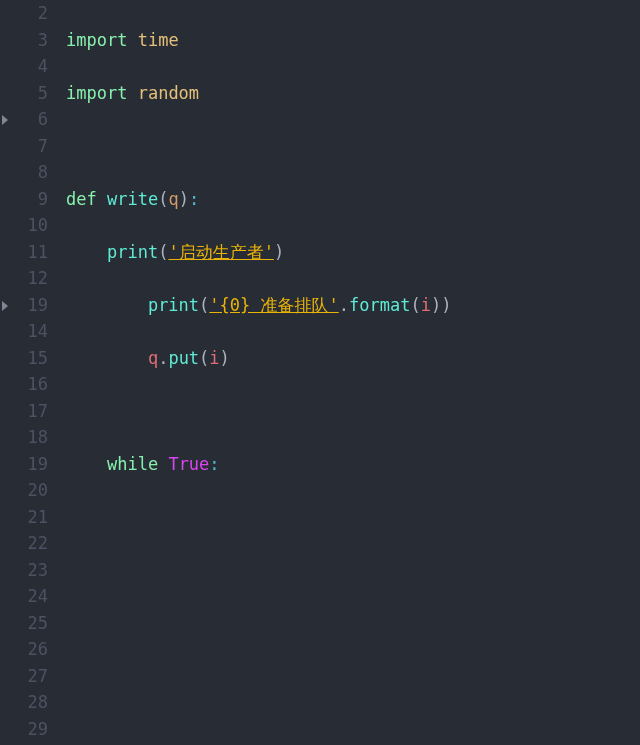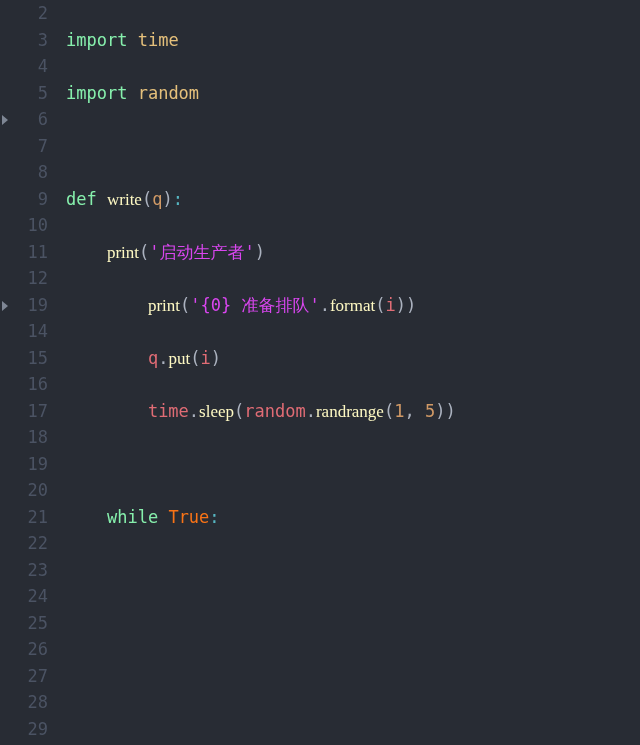--- a/index.html
+++ b/index.html
@@ -45,30 +45,30 @@
     position: absolute;
     left: 2px;
     top: 9px;
     width: 0; height: 0;
     border-top: 5px solid transparent;
     border-bottom: 5px solid transparent;
     border-left: 6px solid #7e8694;
   }
   
   .kw   { color: #86efac; }   
-  .fn   { color: #fef9c3; font-family: Liberation Serif, serif; }   
+  .fn   { color: #5eead4; }   
   .mod  { color: #e5c07b; }   
   .var  { color: #abb2bf; }
   .red  { color: #e06c75; }   
   .par  { color: #d19a66; }   
   .num  { color: #d19a66; }
-  .str  { color: #d946ef; }
+  .str  { color: #eab308; text-decoration: underline; }
   .op   { color: #56b6c2; }   
   .p    { color: #abb2bf; }
-  .const{ color: #f97316; }
+  .const{ color: #d946ef; }
 </style>
 </head>
 <body>
 
 <div class="editor">
 
   <div class="gutter">
     <div class="line">2</div>
     <div class="line">3</div>
     <div class="line">4</div>
@@ -100,21 +100,20 @@
   </div>
 
   <div class="code">
 <div class="line"><span class="kw">import</span> <span class="mod">time</span></div>
 <div class="line"><span class="kw">import</span> <span class="mod">random</span></div>
 <div class="line"></div>
 <div class="line"><span class="kw">def</span> <span class="fn">write</span><span class="p">(</span><span class="par">q</span><span class="p">)</span><span class="op">:</span></div>
 <div class="line">    <span class="fn">print</span><span class="p">(</span><span class="str">'启动生产者'</span><span class="p">)</span></div>
 <div class="line">        <span class="fn">print</span><span class="p">(</span><span class="str">'{0} 准备排队'</span><span class="p">.</span><span class="fn">format</span><span class="p">(</span><span class="red">i</span><span class="p">))</span></div>
 <div class="line">        <span class="red">q</span><span class="p">.</span><span class="fn">put</span><span class="p">(</span><span class="red">i</span><span class="p">)</span></div>
-<div class="line">        <span class="red">time</span><span class="p">.</span><span class="fn">sleep</span><span class="p">(</span><span class="red">random</span><span class="p">.</span><span class="fn">randrange</span><span class="p">(</span><span class="num">1</span><span class="p">,</span> <span class="num">5</span><span class="p">))</span></div>
 <div class="line"></div>
 <div class="line">    <span class="kw">while</span> <span class="const">True</span><span class="op">:</span></div>
 
 
 
 
 
 
 
 

